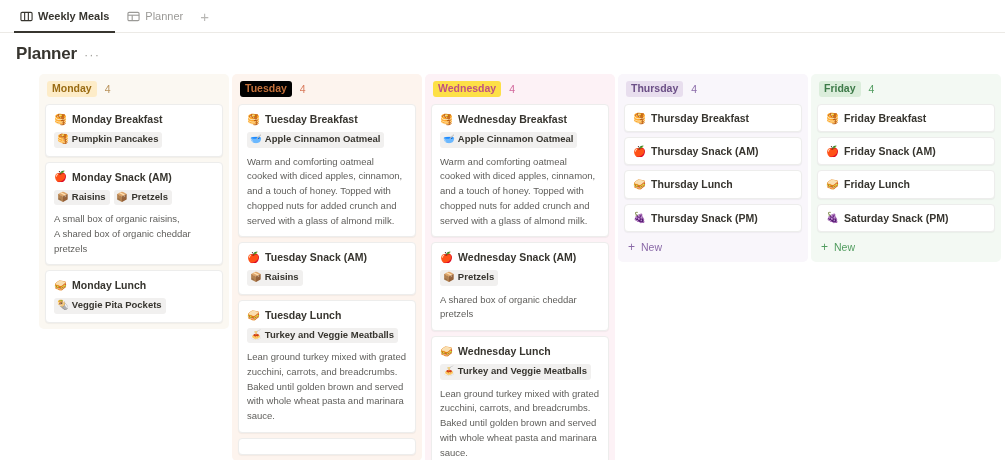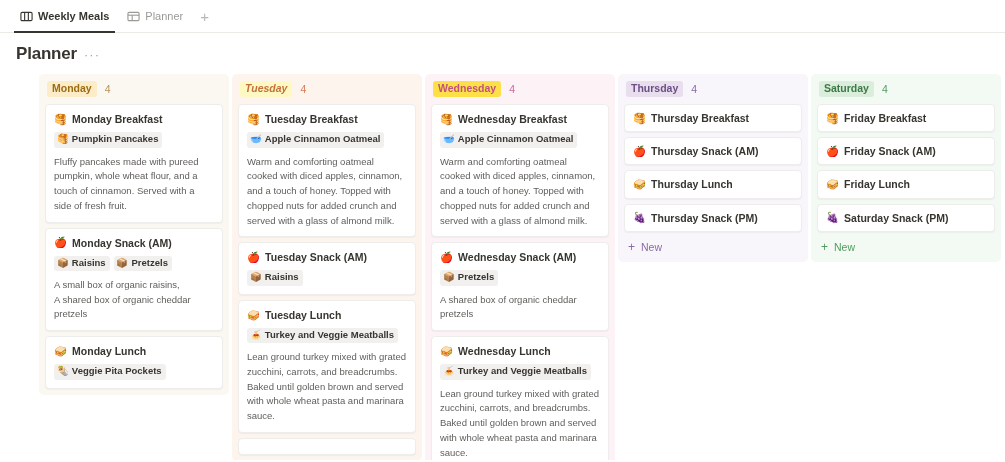--- a/index.html
+++ b/index.html
@@ -180,21 +180,20 @@
         <div class="card-title">
           <span class="card-emoji">🥞</span>
           <span>Monday Breakfast</span>
         </div>
         <div class="tagwrap">
           <span class="card-tag">
             <span>🥞</span>
             <span>Pumpkin Pancakes</span>
           </span>
         </div>
-        <div class="card-desc">Fluffy pancakes made with pureed pumpkin, whole wheat flour, and a touch of cinnamon. Served with a side of fresh fruit.</div>
       </div>
       <div class="card">
         <div class="card-title">
           <span class="card-emoji">🍎</span>
           <span>Monday Snack (AM)</span>
         </div>
         <div class="tagwrap">
           <span class="card-tag">
             <span>📦</span>
             <span>Raisins</span>
@@ -215,21 +214,21 @@
         <div class="tagwrap">
           <span class="card-tag">
             <span>🌯</span>
             <span>Veggie Pita Pockets</span>
           </span>
         </div>
       </div>
     </div>
     <div class="col" style="background: rgb(253, 244, 238);">
       <div class="colhead">
-        <span class="daybadge" style="background: #fef9c3; color: rgb(196, 112, 58); font-style: italic;">Tuesday</span>
+        <span class="daybadge" style="background: #000000; color: rgb(196, 112, 58);">Tuesday</span>
         <span class="daycount" style="color: rgb(217, 121, 90);">4</span>
       </div>
       <div class="card">
         <div class="card-title">
           <span class="card-emoji">🥞</span>
           <span>Tuesday Breakfast</span>
         </div>
         <div class="tagwrap">
           <span class="card-tag">
             <span>🥣</span>
@@ -339,21 +338,21 @@
           <span>Thursday Snack (PM)</span>
         </div>
       </div>
       <div class="newbtn" style="color: rgb(138, 106, 168);">
         <span class="plus">+</span>
         <span>New</span>
       </div>
     </div>
     <div class="col" style="background: rgb(243, 249, 243);">
       <div class="colhead">
-        <span class="daybadge" style="background: rgb(219, 237, 219); color: rgb(61, 122, 72);">Saturday</span>
+        <span class="daybadge" style="background: rgb(219, 237, 219); color: rgb(61, 122, 72);">Friday</span>
         <span class="daycount" style="color: rgb(81, 156, 95);">4</span>
       </div>
       <div class="card compact">
         <div class="card-title">
           <span class="card-emoji">🥞</span>
           <span>Friday Breakfast</span>
         </div>
       </div>
       <div class="card compact">
         <div class="card-title">

